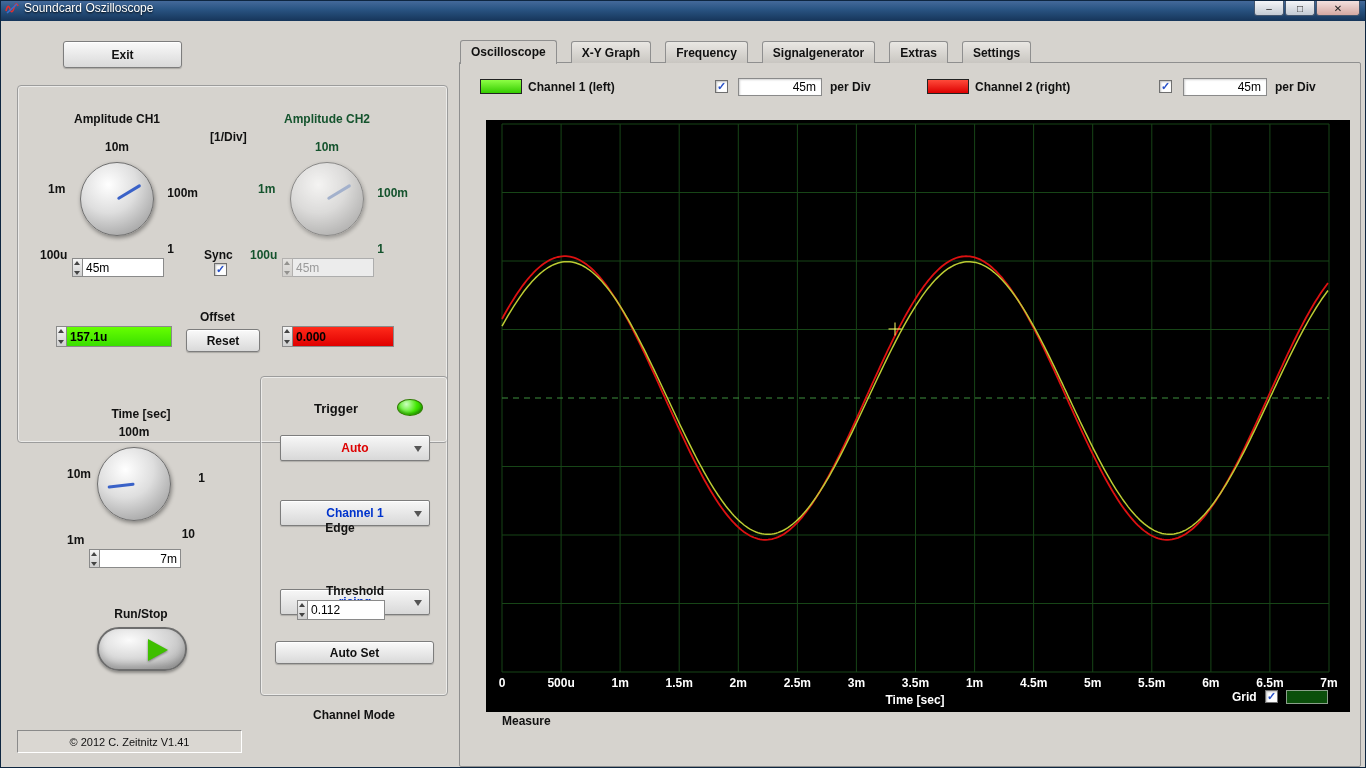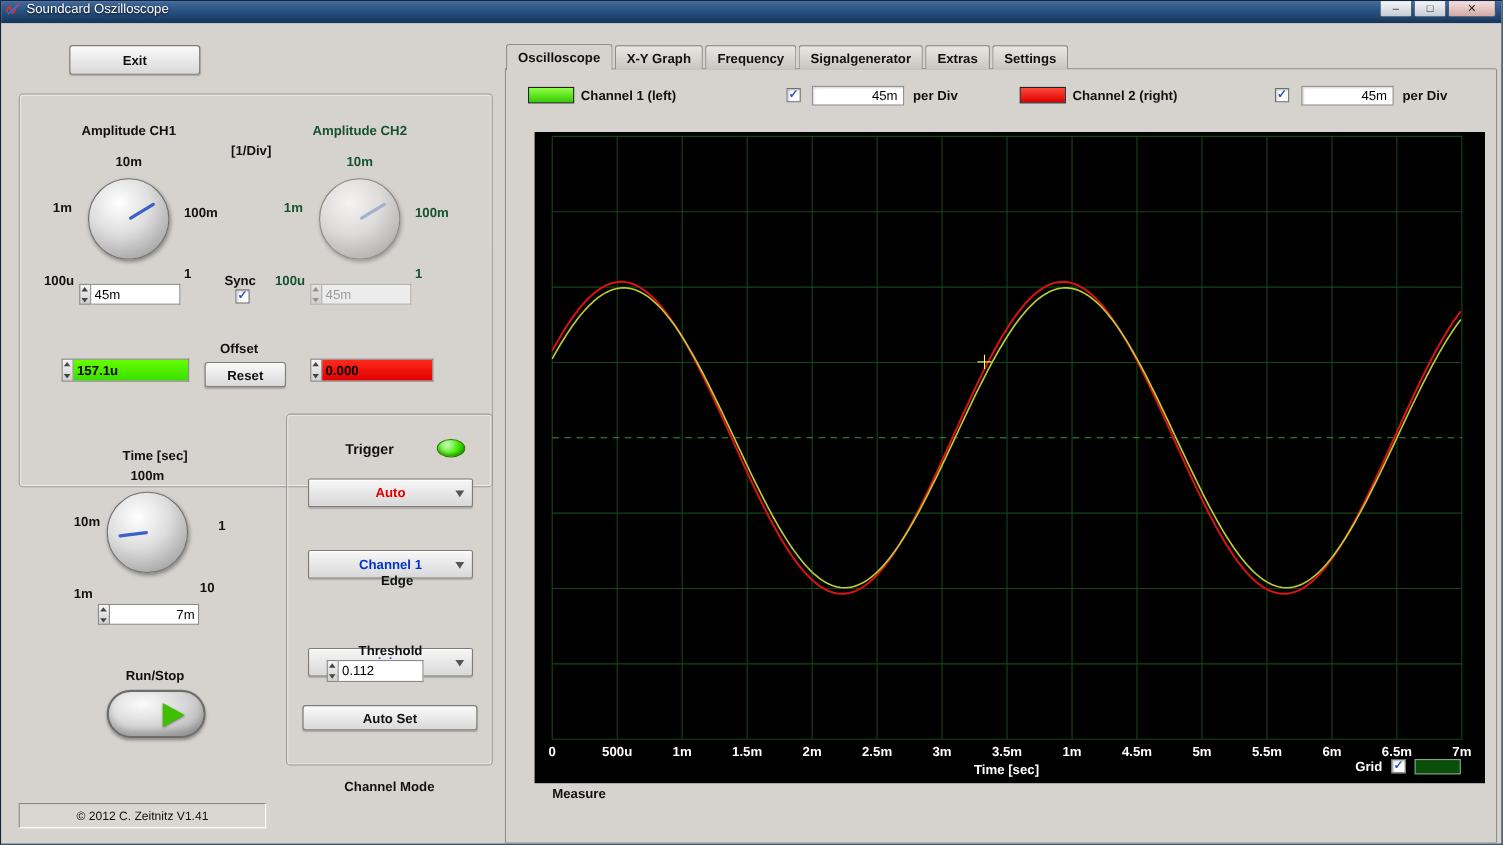--- a/index.html
+++ b/index.html
@@ -102,21 +102,21 @@
     background:radial-gradient(ellipse at 35% 28%,#fbfbfb,#d2d2d2 55%,#9d9d9d);
     border:2px solid #6d6d6d; box-shadow:0 2px 3px rgba(0,0,0,.35), inset 0 -5px 7px rgba(0,0,0,.18); }
   .play-icon { position:absolute; left:49px; top:10px; width:0; height:0;
     border-left:20px solid #3fbf00; border-top:11px solid transparent; border-bottom:11px solid transparent;
     filter:drop-shadow(0 1px 1px rgba(0,0,0,.45)); }
 
   
   #tabrow { position:absolute; left:459px; top:38px; height:24px; display:flex; align-items:flex-end; z-index:3; }
   .tab { height:22px; padding:0 10px; display:flex; align-items:center; font-size:12px; font-weight:bold;
          background:linear-gradient(180deg,#e9e7e3,#c9c6c1); border:1px solid #8f8f8f; border-bottom:none;
-         border-radius:3px 3px 0 0; margin-right:2px; cursor:default; }
+         border-radius:3px 3px 0 0; margin-right:14px; cursor:default; }
   .tab.active { height:24px; background:#d6d3ce; position:relative; margin-bottom:-1px; padding-bottom:1px; }
   #tabpanel { position:absolute; left:458px; top:61px; width:902px; height:705px;
               border:1px solid #8f8f8f; border-radius:0 2px 2px 2px; }
 
   
   #scope { position:absolute; left:26px; top:57px; width:864px; height:592px; background:#000; }
   .xt { position:absolute; top:556px; transform:translateX(-50%); color:#fff; font-weight:bold; font-size:12px; }
   .cursor { position:absolute; width:13px; height:13px; transform:translate(-50%,-50%); pointer-events:none; }
   .cursor:before { content:''; position:absolute; left:6px; top:0; width:1px; height:13px; background:#ffff66; }
   .cursor:after  { content:''; position:absolute; top:6px; left:0; height:1px; width:13px; background:#ffff66; }
@@ -237,21 +237,21 @@
 
     <div class="dropdown abs" style="left:19px;top:58px;width:150px;height:26px">
       <span class="dd-label c-red">Auto</span>
       <span class="dd-arrow"></span>
     </div>
     <div class="dropdown abs" style="left:19px;top:97px;width:150px;height:26px">
       <span class="dd-label c-blue">Channel 1</span>
       <span class="dd-arrow"></span>
     </div>
 
-    <div class="abs bold center" style="left:25px;top:144px;width:150px">Edge</div>
+    <div class="abs bold center" style="left:4px;top:144px;width:150px">Edge</div>
     <div class="dropdown abs" style="left:19px;top:160px;width:150px;height:26px">
       <span class="dd-label c-blue">rising</span>
       <span class="dd-arrow"></span>
     </div>
 
     <div class="abs bold center" style="left:19px;top:207px;width:150px">Threshold</div>
     <div class="numfield abs" style="left:36px;top:223px;width:88px;height:20px">
       <div class="spin">
           <span class="sp-up"></span>
           <span class="sp-dn"></span>

